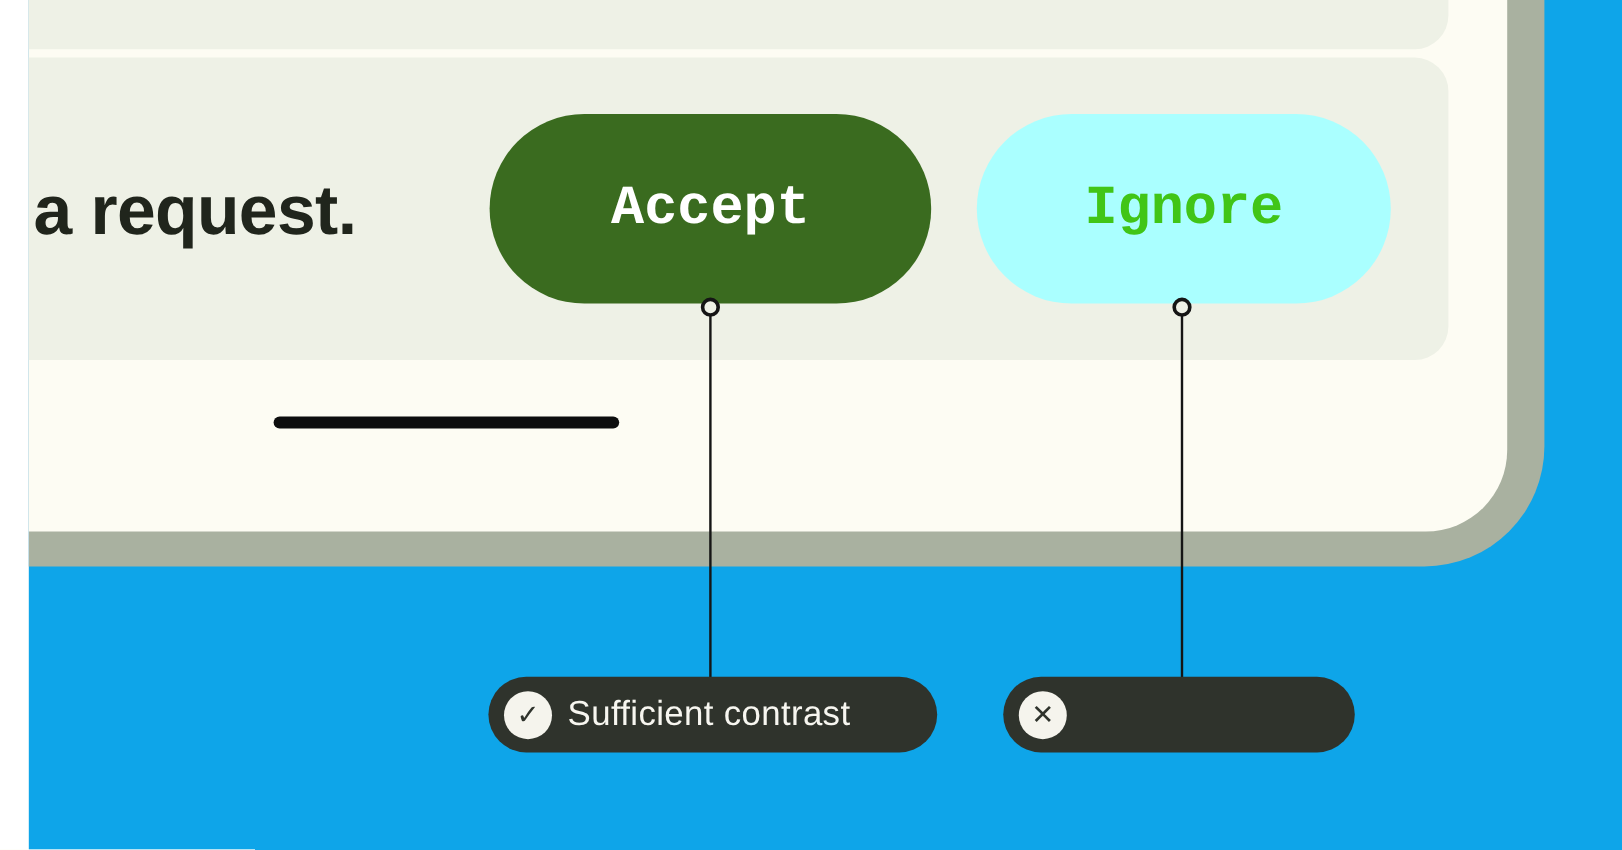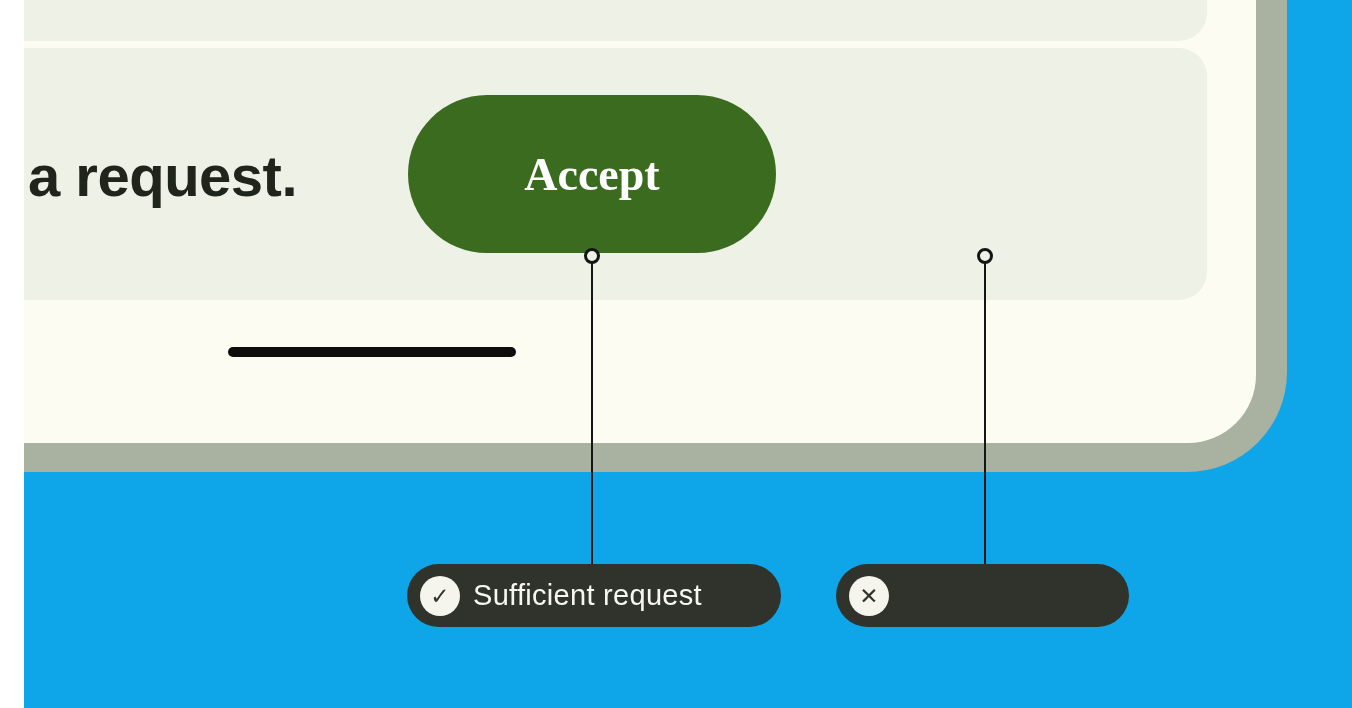--- a/index.html
+++ b/index.html
@@ -59,21 +59,21 @@
     color: #20251c;
     white-space: nowrap;
   }
 
   .pill-btn {
     position: absolute;
     top: 47px;
     height: 158px;
     border: none;
     border-radius: 79px;
-    font-family: Liberation Serif, serif;
+    font-family: Liberation Mono, monospace;
     font-size: 46px;
     font-weight: 700;
     cursor: pointer;
     display: flex;
     align-items: center;
     justify-content: center;
   }
   .btn-accept {
     left: 444px; width: 368px;
     background: #3a6b1f;
@@ -157,33 +157,34 @@
   <div class="device-frame">
     <div class="screen">
 
       <div class="panel panel-top"></div>
 
       <div class="panel panel-main">
         <span class="request-text">a request.</span>
 
         <button class="pill-btn btn-accept">Accept</button>
 
+        <button class="pill-btn btn-ignore">Ignore</button>
       </div>
 
       <div class="divider"></div>
     </div>
   </div>
 
   <div class="connector-line line-1"></div>
   <div class="connector-line line-2"></div>
   <div class="connector-dot dot-1"></div>
   <div class="connector-dot dot-2"></div>
 
   <div class="chip chip-sufficient">
     <span class="chip-icon">✓</span>
-    <span class="chip-label">Sufficient request</span>
+    <span class="chip-label">Sufficient contrast</span>
   </div>
 
   <div class="chip chip-poor">
     <span class="chip-icon">✕</span>
   </div>
 
 </div>
 
 </body></html>

